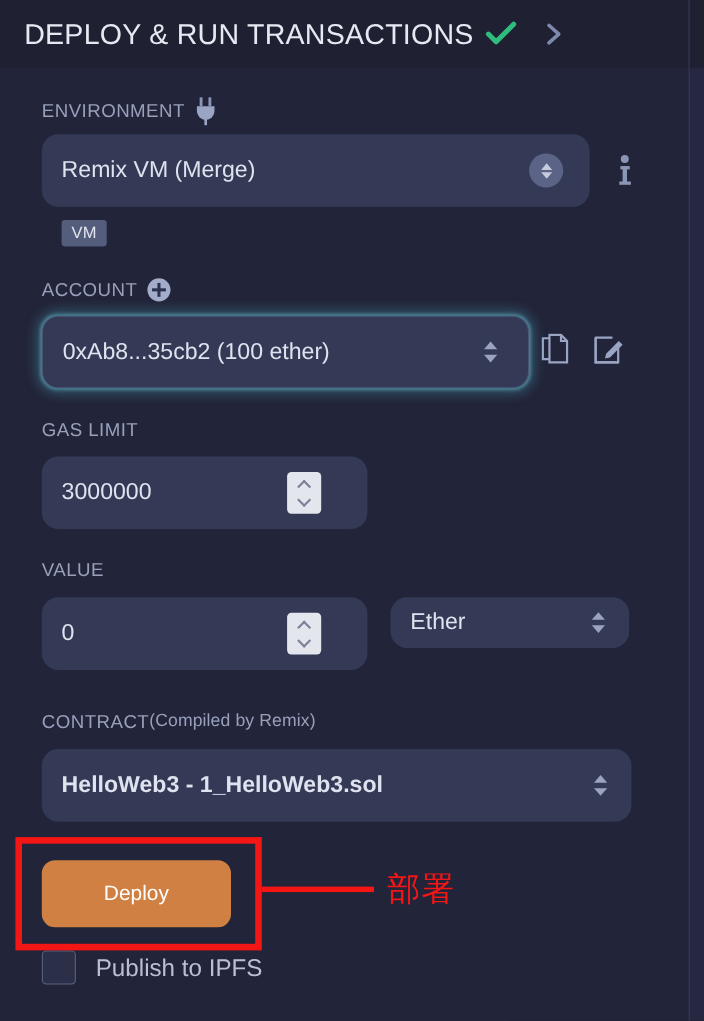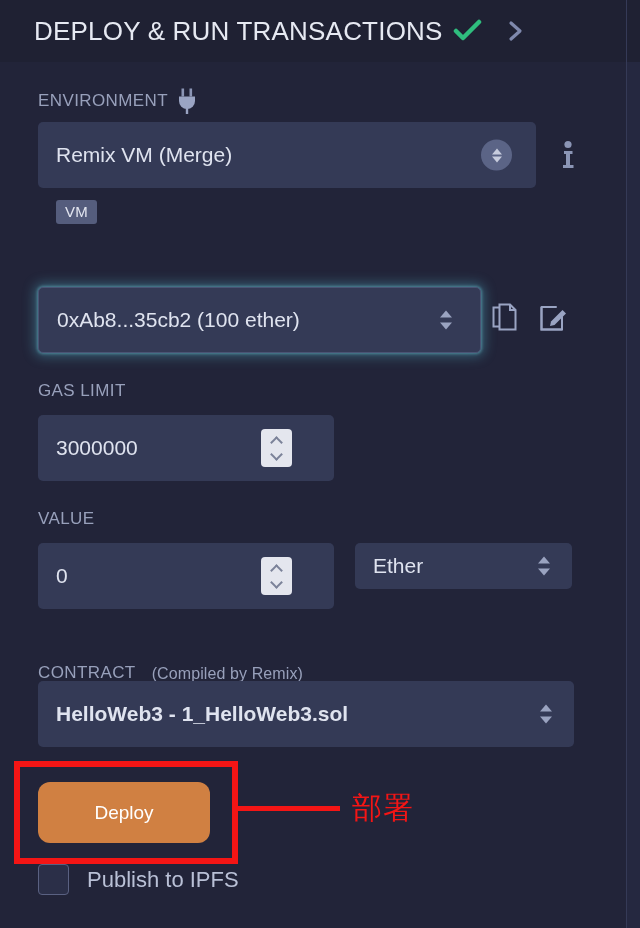--- a/index.html
+++ b/index.html
@@ -37,21 +37,21 @@
   }
 
   
   #header {
     position: absolute;
     left: 0; top: 0;
     width: 626px; height: 62px;
     background: #1f2133;
     display: flex;
     align-items: center;
-    padding-left: 34px;
+    padding-left: 22px;
   }
   #header-title {
     color: #e6e9f2;
     font-size: 26px;
     letter-spacing: 0.2px;
     white-space: nowrap;
   }
   #header-check {
     margin-left: 10px;
     display: flex;
@@ -74,21 +74,21 @@
   }
   .label-sub {
     color: #98a0bb;
     font-size: 16px;
     letter-spacing: 0.1px;
   }
 
   
   .input-box {
     background: #343a56;
-    border-radius: 5px;
+    border-radius: 15px;
     display: flex;
     align-items: center;
     position: relative;
     color: #dfe3ef;
     font-size: 21px;
   }
   .input-box .txt {
     padding-left: 18px;
     white-space: nowrap;
     overflow: hidden;
@@ -217,21 +217,21 @@
   #unit-select {
     position: absolute;
     left: 355px; top: 543px;
     width: 217px; height: 46px;
   }
   #unit-caret { right: 22px; top: 50%; transform: translateY(-50%); gap: 5px; }
 
   
   #contract-label {
     position: absolute; left: 38px; top: 647px;
-    display: flex; align-items: flex-end; gap: 16px; margin-top: 16px;
+    display: flex; align-items: flex-start; gap: 0;
   }
   #contract-select {
     position: absolute;
     left: 38px; top: 681px;
     width: 536px; height: 66px; font-weight: bold;
   }
   #contract-caret { right: 22px; top: 50%; transform: translateY(-50%); gap: 5px; }
 
   
   #deploy-button {
@@ -331,20 +331,30 @@
     <svg width="16" height="32" viewBox="0 0 16 32">
       <circle cx="8" cy="4.5" r="3.6" fill="#8b95b5"></circle>
       <rect x="4" y="11" width="8.5" height="3" fill="#8b95b5"></rect>
       <rect x="6" y="11" width="4" height="16" fill="#8b95b5"></rect>
       <rect x="3" y="25" width="10.5" height="3" fill="#8b95b5"></rect>
     </svg>
   </span>
 
   <div id="vm-badge">VM</div>
 
+  <div id="account-label" class="field-label">
+    <span>ACCOUNT</span>
+    <span id="plus-icon">
+      <svg width="23" height="23" viewBox="0 0 23 23">
+        <circle cx="11.5" cy="11.5" r="10.5" fill="#a3accb"></circle>
+        <rect x="10.1" y="5.2" width="2.8" height="12.6" fill="#2c3150"></rect>
+        <rect x="5.2" y="10.1" width="12.6" height="2.8" fill="#2c3150"></rect>
+      </svg>
+    </span>
+  </div>
 
   <div id="account-select" class="input-box">
     <span class="txt">0xAb8...35cb2 (100 ether)</span>
     <span id="account-caret" class="select-caret">
       <span class="tri-up"></span>
       <span class="tri-down"></span>
     </span>
   </div>
 
   <span id="copy-icon">

